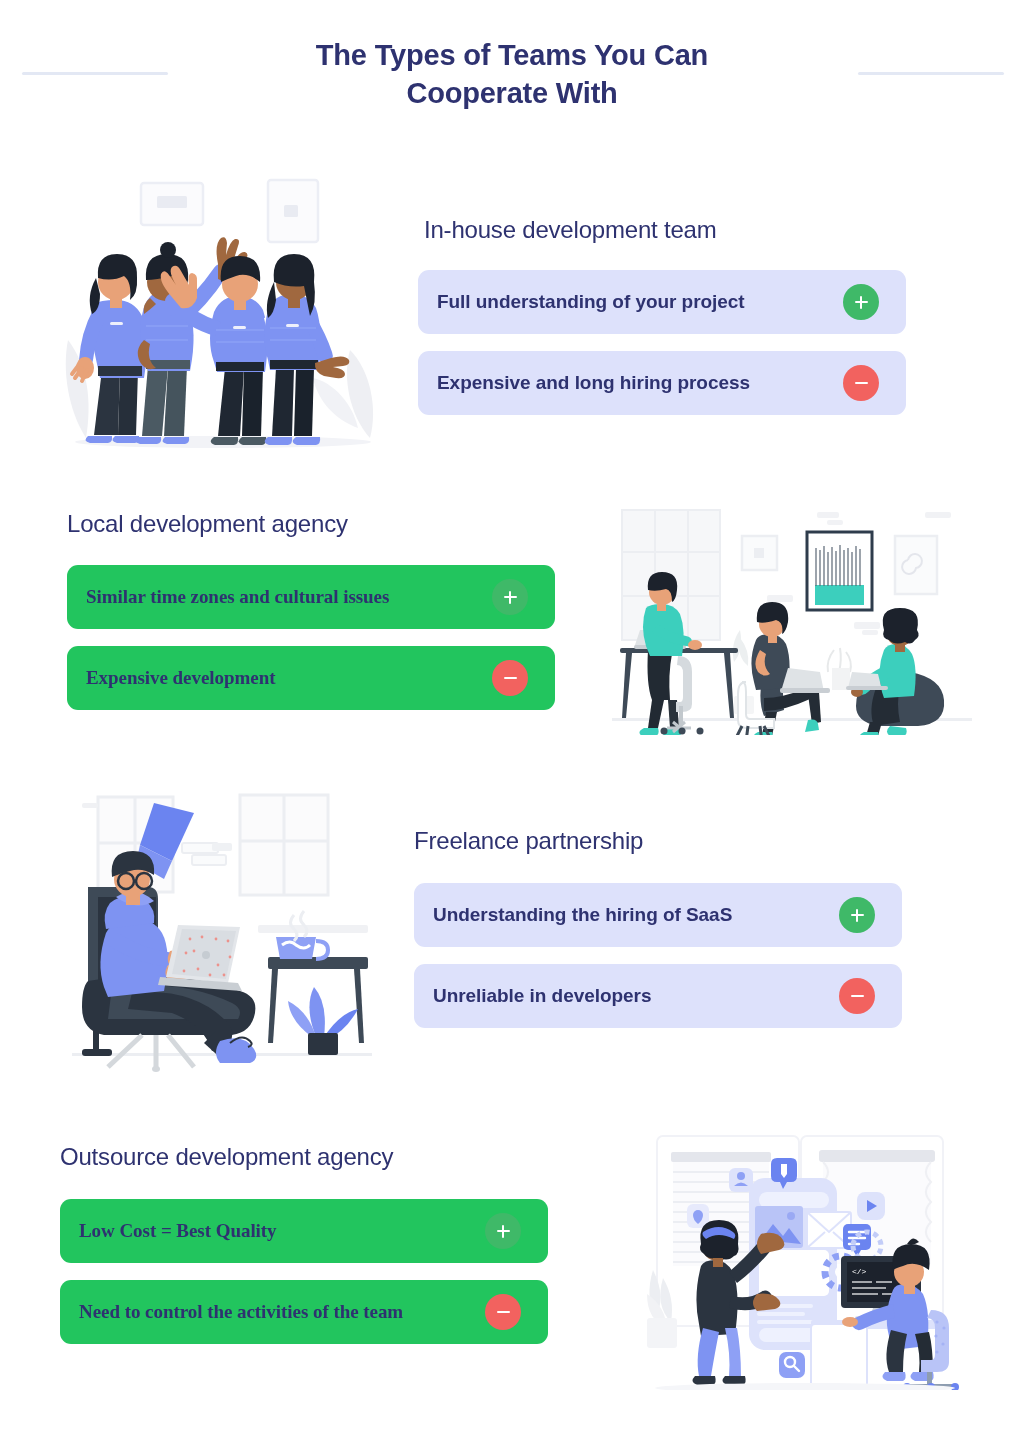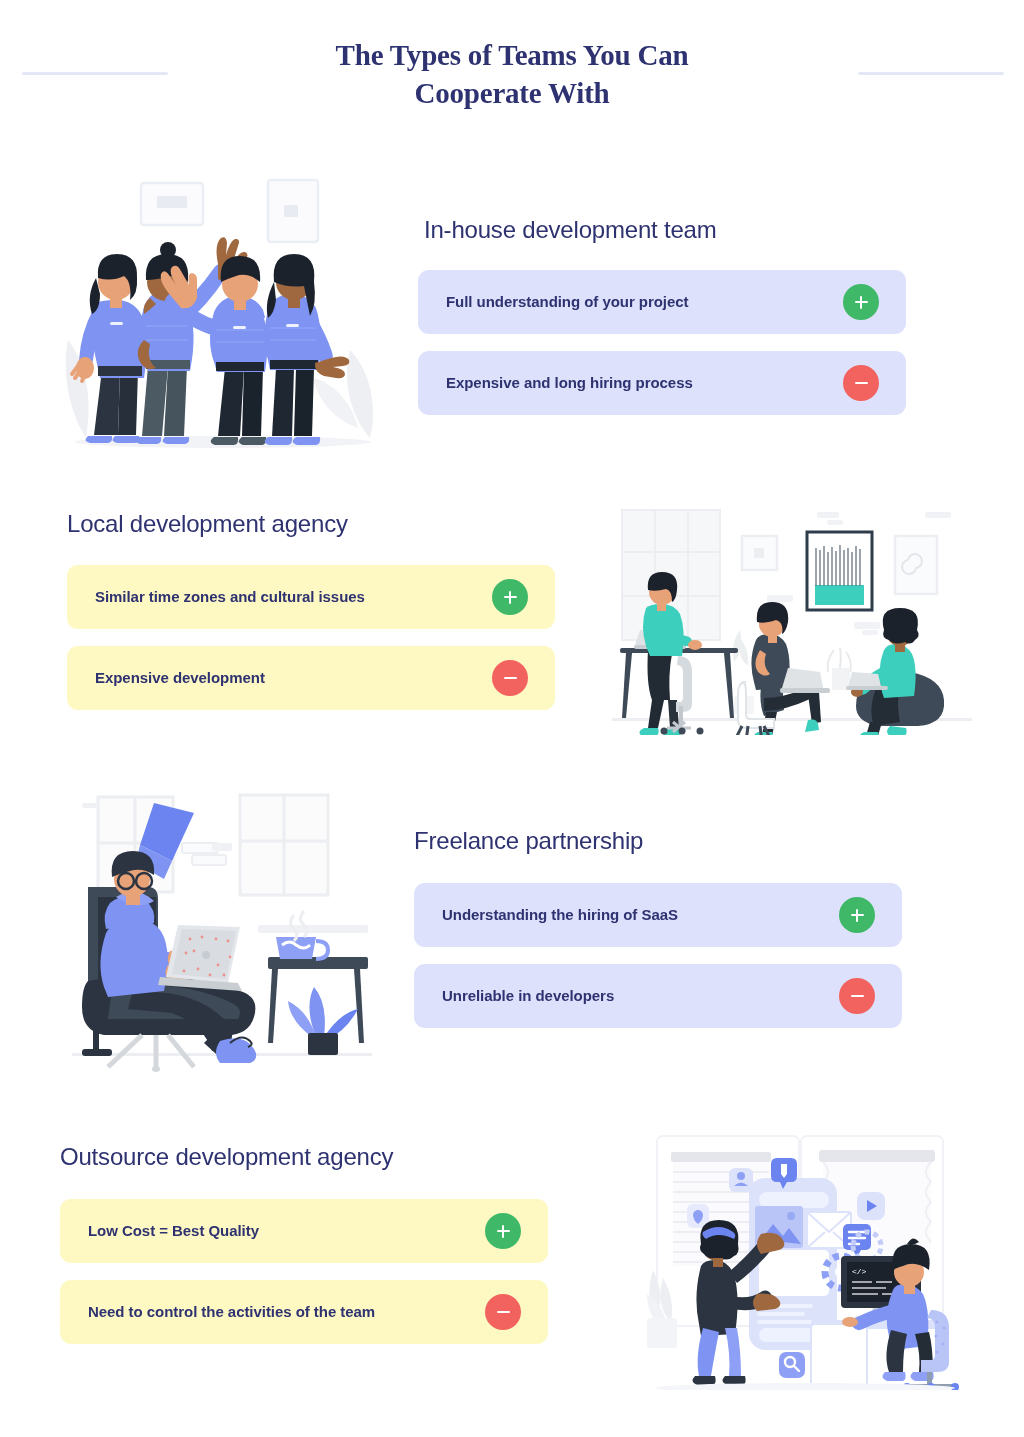--- a/index.html
+++ b/index.html
@@ -7,21 +7,21 @@
   html, body { width:1024px; height:1437px; }
   body {
     background:#ffffff;
     font-family:"Liberation Sans", sans-serif;
     position:relative;
     overflow:hidden;
     color:#2e3270;
   }
 
   
-  .header { position:absolute; left:0; top:0; width:1024px; height:140px;font-family:Liberation Serif, serif; }
+  .header { position:absolute; left:0; top:0; width:1024px; height:140px; }
   .title {
     position:absolute; left:0; top:36px; width:1024px;
     text-align:center;
     font-size:29px; font-weight:700; line-height:1.32;
     color:#2e3270; letter-spacing:-0.2px;
   }
   .rule {
     position:absolute; top:72px; height:3px;
     background:#e3e8f4; border-radius:2px;
   }
@@ -38,39 +38,39 @@
   .cards { position:absolute; }
   .card {
     position:relative;
     height:64px;
     border-radius:11px;
     margin-bottom:17px;
     display:flex; align-items:center;
   }
   .card:last-child { margin-bottom:8px; }
   .card-text {
-    font-size:15px; font-weight:700; color:#2e3270;
-    padding-left:28px; padding-right:76px;
+    font-size:19px; font-weight:700; color:#2e3270;
+    padding-left:19px; padding-right:76px;
     line-height:1.2; letter-spacing:-0.05px;
   }
   .badge {
     position:absolute; right:27px; top:50%;
     transform:translateY(-50%);
     width:36px; height:36px; border-radius:50%;
     display:flex; align-items:center; justify-content:center;
   }
   .badge.plus  { background:#3fb968; }
   .badge.minus { background:#f2625f; }
   .badge .bar-h, .badge .bar-v { position:absolute; background:#ffffff; border-radius:1px; }
   .badge .bar-h { width:13px; height:2.6px; }
   .badge .bar-v { width:2.6px; height:13px; }
 
   
   .theme-lav  { background:#dde1fb; }
-  .theme-mint { background:#fef9c3; }
+  .theme-mint { background:#22c55e;font-family:Liberation Serif, serif; }
 
   
   .illus { position:absolute; }
   .illus svg { display:block; }
 </style>
 </head>
 <body>
 
 <div class="header">
   <div class="rule left"></div>

